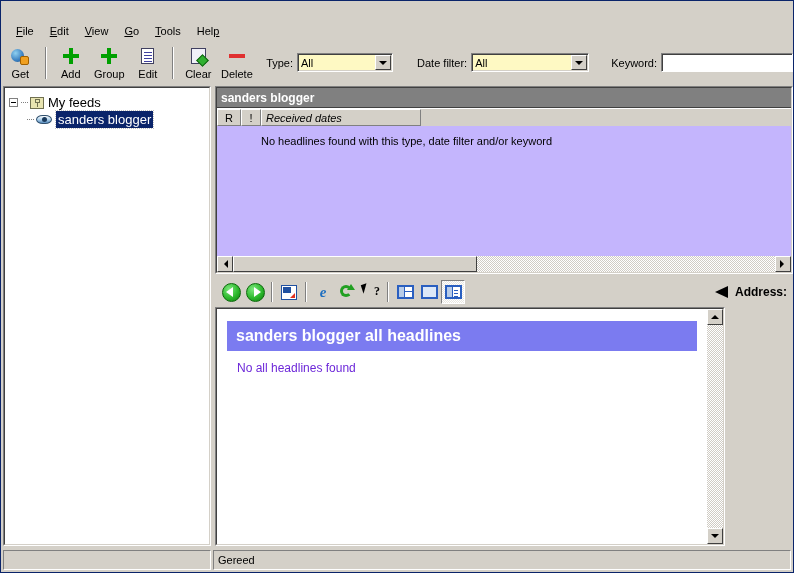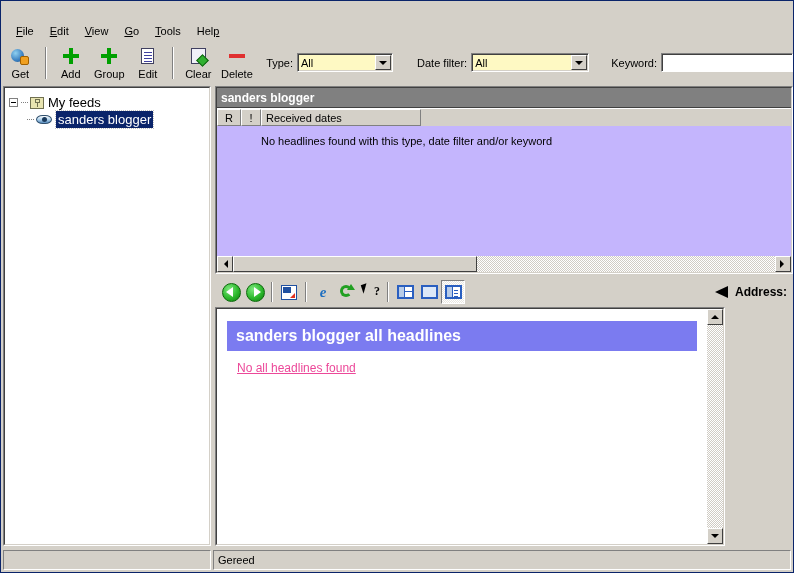--- a/index.html
+++ b/index.html
@@ -437,21 +437,21 @@
     align-items: center;
     padding-left: 4px;
     background: #d4d0c8;
     cursor: default;
     white-space: nowrap;
     overflow: hidden;
   }
   .gh-r { width: 24px; justify-content: center; padding-left: 0; }
   .gh-ex { width: 20px; justify-content: center; padding-left: 0; }
   .gh-head { flex: 1 1 auto; }
-  .gh-date { width: 160px; }
+  .gh-date { width: 160px; font-style: italic; }
   .grid-body {
     position: absolute;
     left: 0; top: 17px;
     right: 0; bottom: 16px;
     background: #c4b5fd;
   }
   .empty-msg {
     font-size: 11px;
     color: #000;
     padding: 9px 0 0 44px;
@@ -719,22 +719,21 @@
     background: #7b7bf0;
     color: #ffffff;
     font-size: 16px;
     font-weight: bold;
     padding: 6px 9px;
     box-sizing: border-box;
   }
   .cp-body {
     margin: 10px 10px 0 20px;
     font-size: 12px;
-    color: #ec4899;
-    text-decoration: underline;
+    color: #6d28d9;
   }
   .vscroll {
     position: absolute;
     right: 0; top: 0; bottom: 0;
     width: 16px;
     display: flex;
     flex-direction: column;
     background: #ffffff;
   }
   .vscroll .sb-btn { width: auto; height: 16px; }

